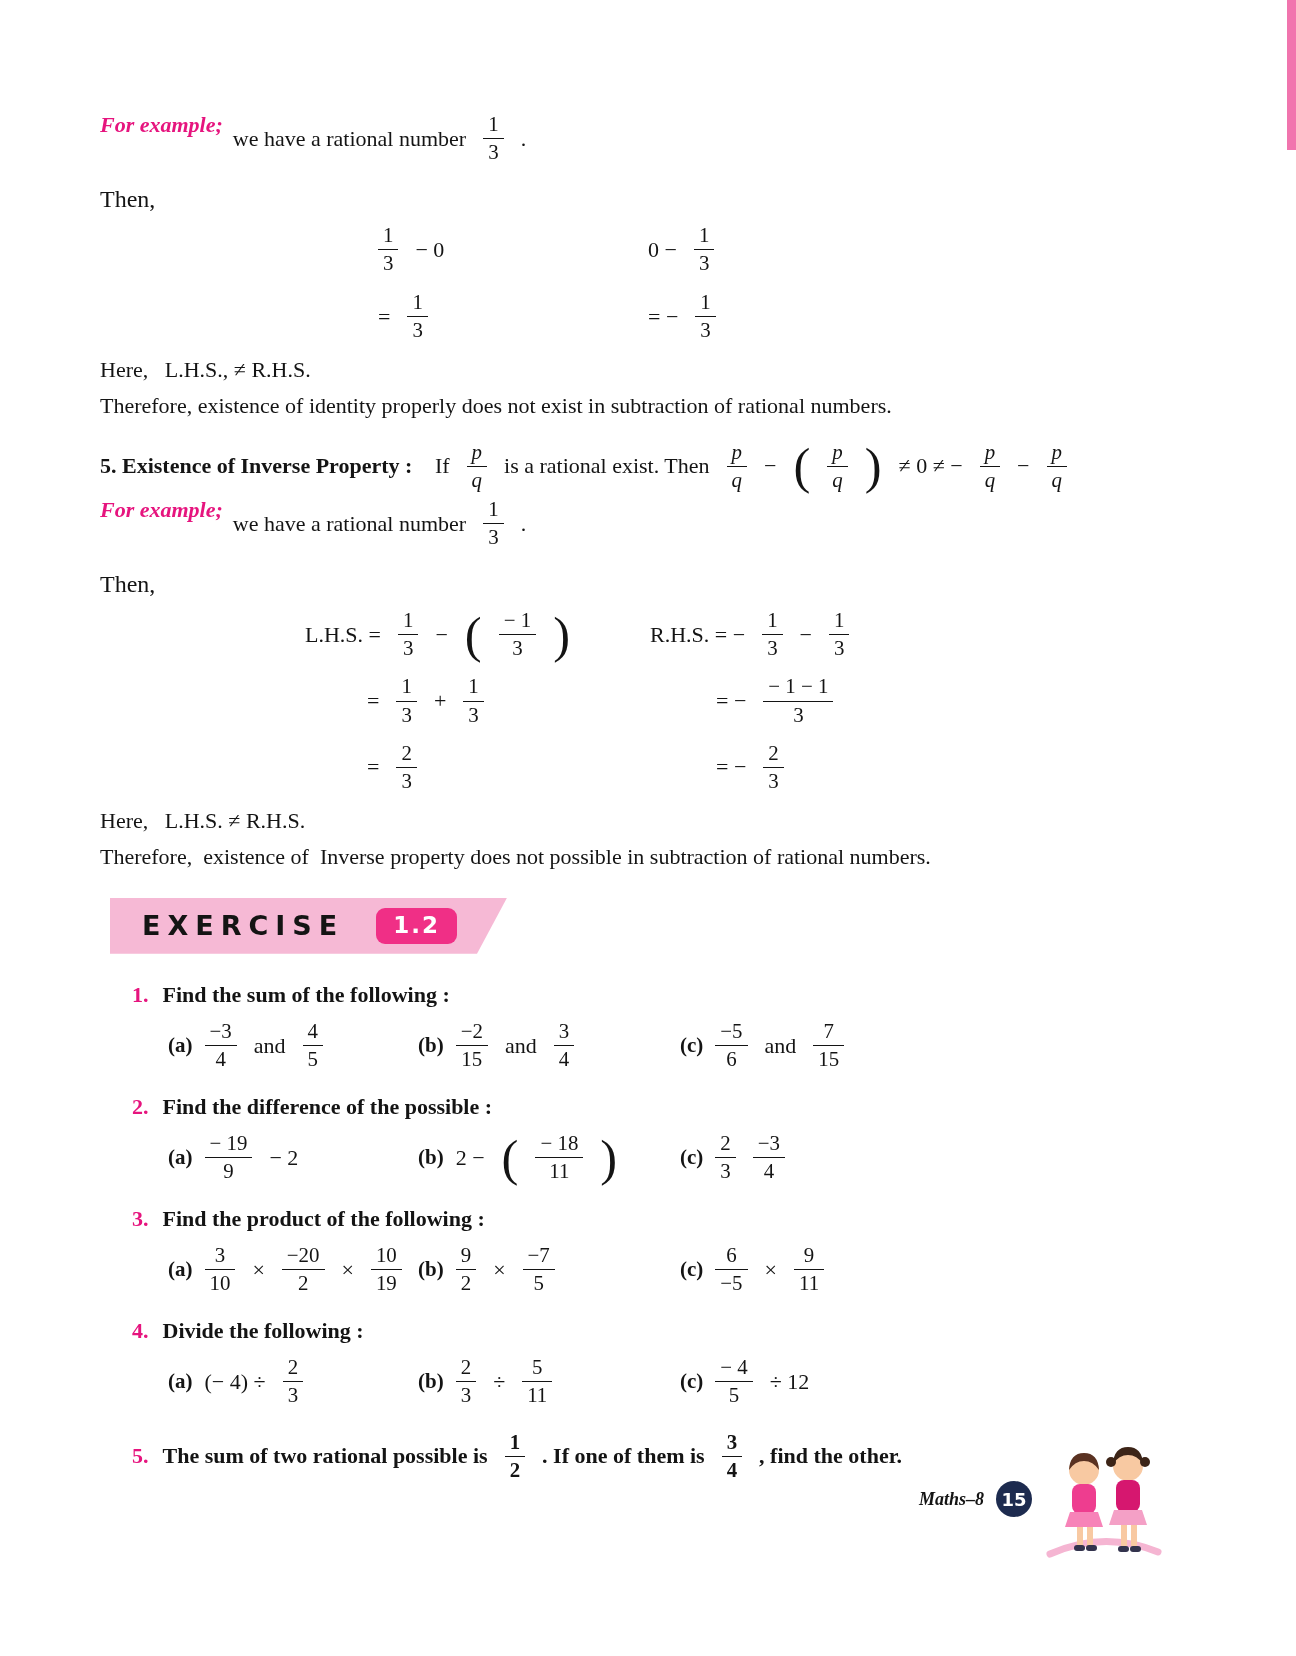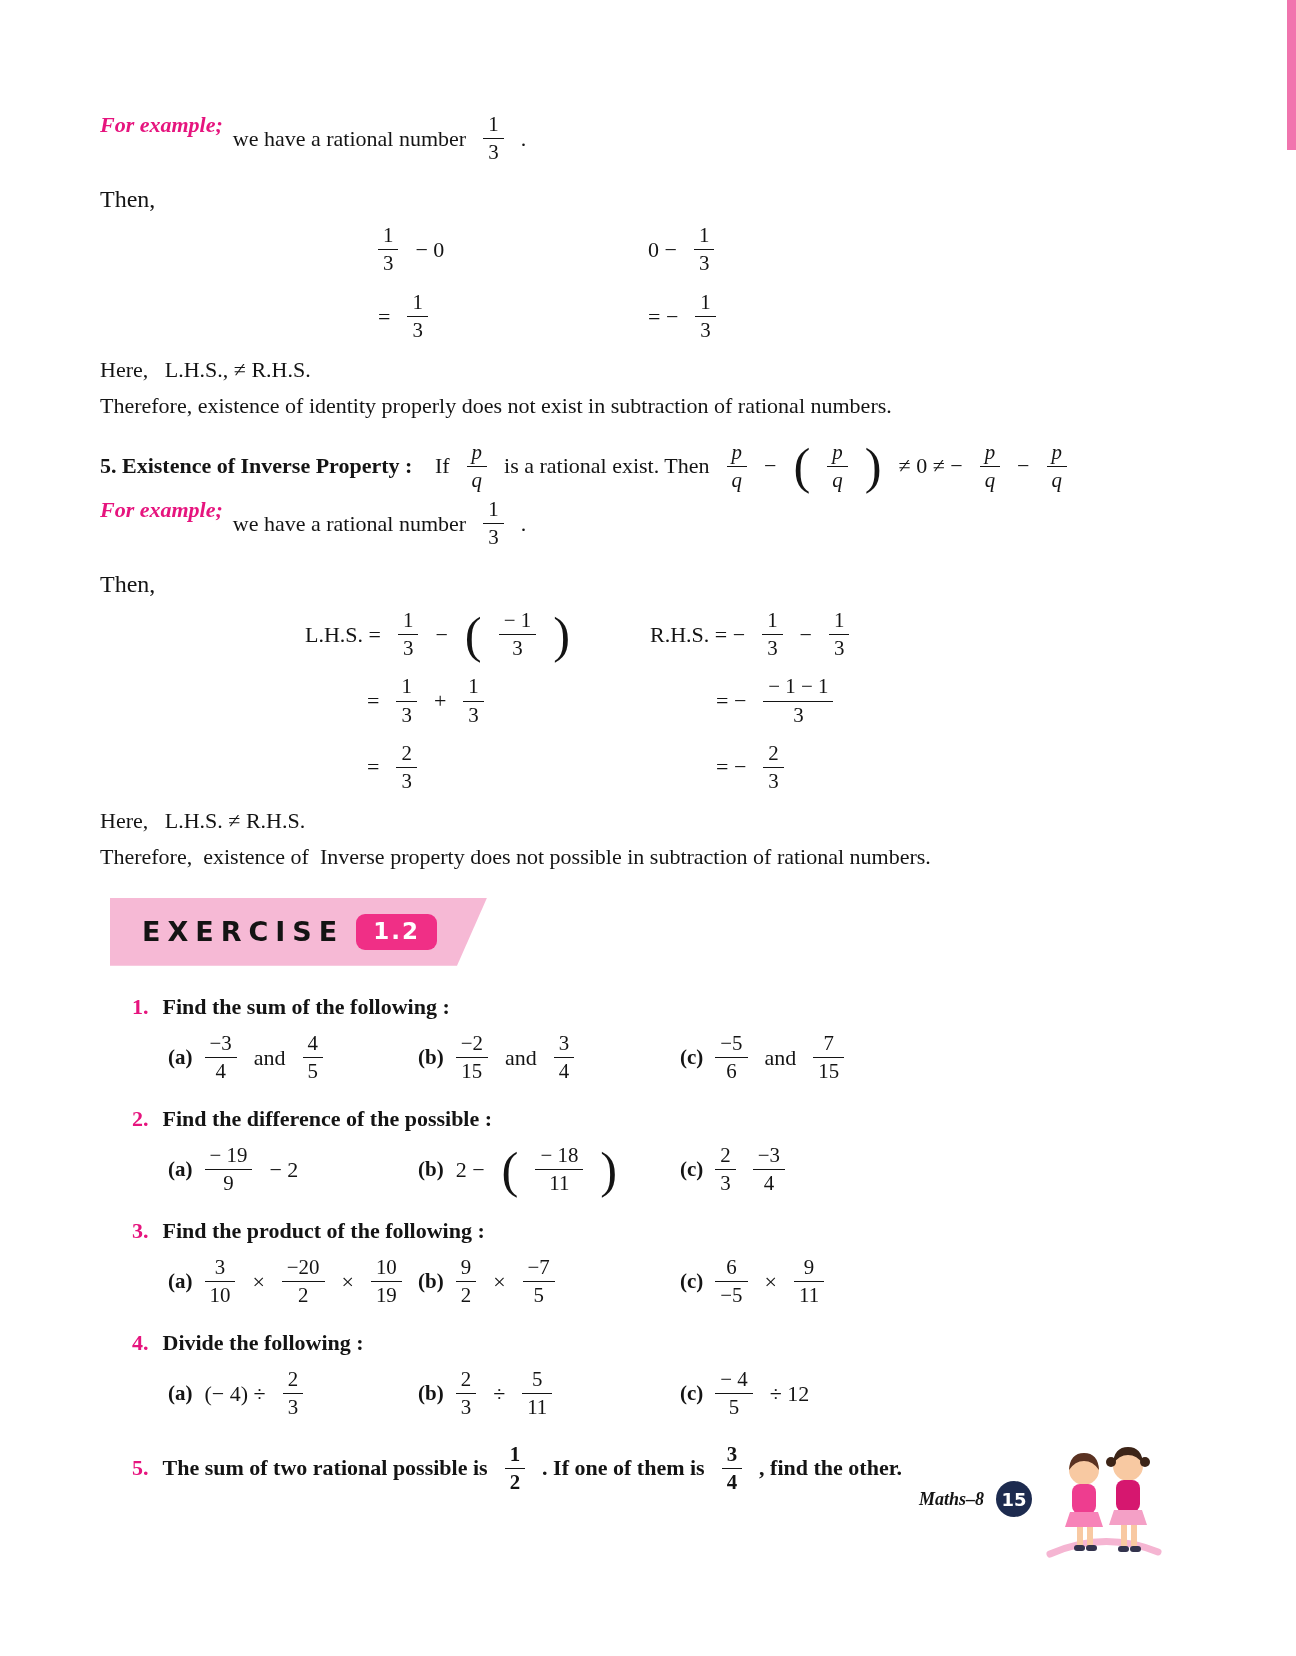--- a/index.html
+++ b/index.html
@@ -40,31 +40,31 @@
   }
   .eqgrid2 {
     display:grid; grid-template-columns:345px auto; row-gap:13px;
     margin-left:205px; margin-top:10px;
   }
   .cl { margin-left:62px; }
   .cr { margin-left:66px; }
 
   
   .banner {
-    display:inline-flex; align-items:center; height:68px;
+    display:inline-flex; align-items:center; height:56px;
     background:#f6b9d5;
     clip-path:polygon(0 0, 100% 0, calc(100% - 30px) 100%, 0 100%);
     padding:0 50px 0 32px; margin:28px 0 8px 10px;
   }
   .banner-title {
     font-family:"DejaVu Sans", sans-serif; font-weight:800; font-size:27px;
     letter-spacing:7px; color:#141414;
   }
   .banner-badge {
-    margin-left:12px; background:#f02f86; color:#ffffff;
+    margin-left:32px; background:#f02f86; color:#ffffff;
     font-family:"DejaVu Sans", sans-serif; font-weight:800; font-size:23px;
     padding:4px 17px 6px; border-radius:9px; letter-spacing:2px;
   }
 
   
   .problems { margin-left:32px; margin-top:20px; }
   .problem { margin-bottom:20px; }
   .phead { display:flex; align-items:center; gap:14px; font-size:22px; }
   .pno { color:#e6147e; font-weight:bold; }
   .ptext { font-weight:bold; }

